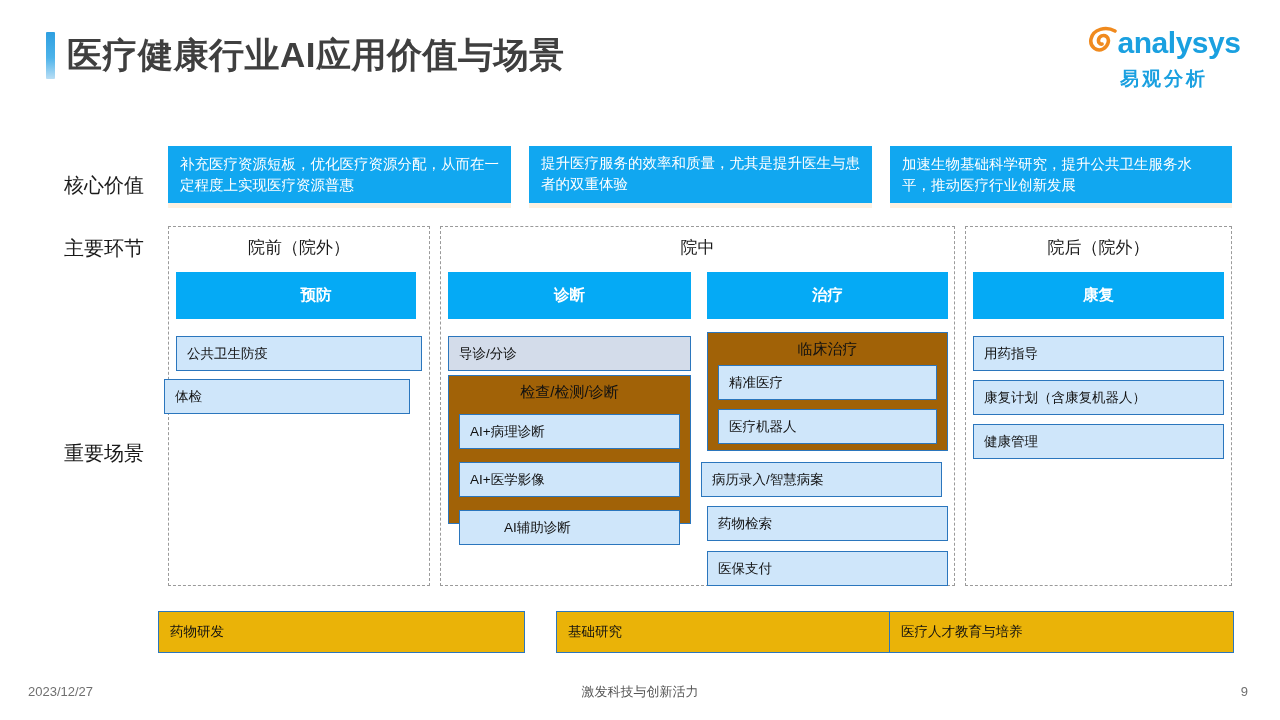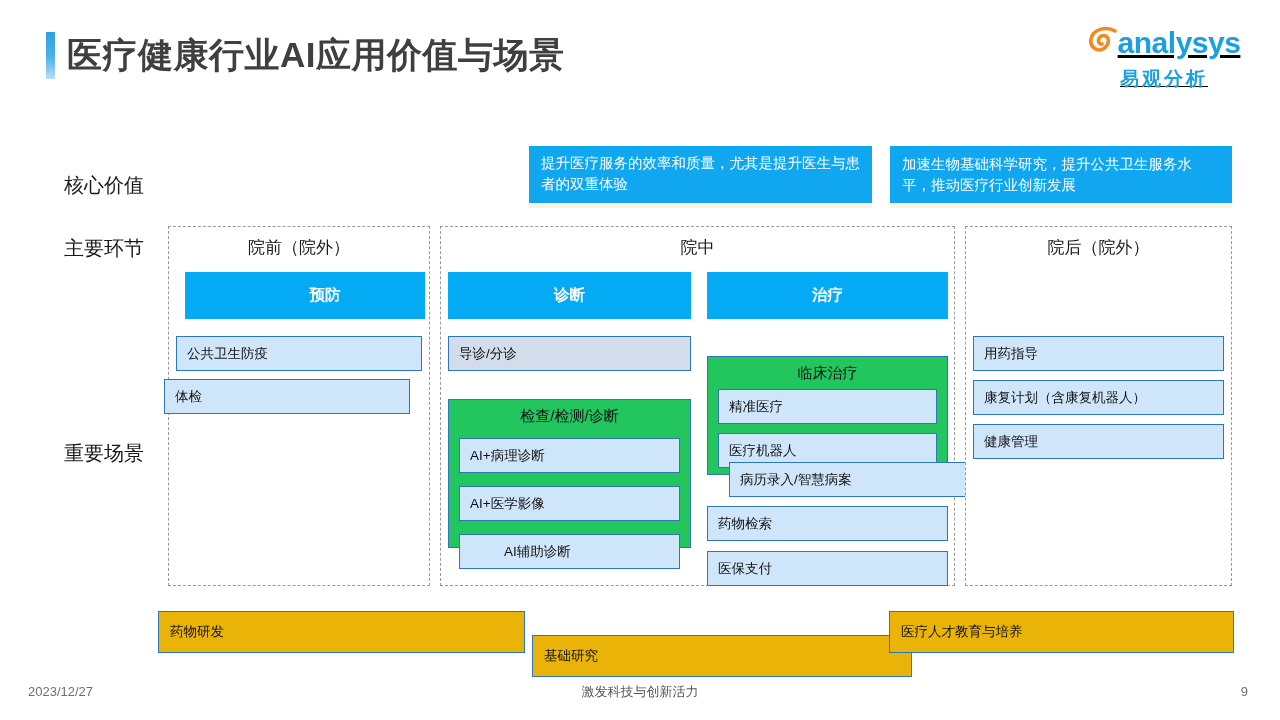--- a/index.html
+++ b/index.html
@@ -16,21 +16,21 @@
   .title-accent {
     width: 9px; height: 47px; margin-right: 12px;
     background: linear-gradient(180deg,#2e9fe0 0%,#4db3ea 55%,#b9def5 100%);
     border-radius: 1px;
   }
   .title-text {
     font-size: 35px; font-weight: bold; color: #3f3f3f;
     letter-spacing: 0.5px; white-space: nowrap;
   }
 
-  .logo { position: absolute; right: 36px; top: 24px; text-align: center; width: 160px; text-decoration: underline; }
+  .logo { position: absolute; right: 36px; top: 24px; text-align: center; width: 160px; }
   .logo-row { display: flex; align-items: center; justify-content: center; height: 38px; }
   .logo-word {
     font-size: 30px; font-weight: bold; color: #1aa0e0;
     letter-spacing: -0.5px; line-height: 1;
   }
   .logo-cn {
     margin-top: 4px; font-size: 19px; font-weight: bold; color: #1aa0e0; letter-spacing: 3px;
   }
 
   
@@ -74,21 +74,21 @@
   .card {
     position: absolute;
     background: #cfe6fa; border: 1px solid #2b76bd;
     font-size: 13.5px; color: #111;
     display: flex; align-items: center;
     padding-left: 10px;
   }
   .card.tinted { background: #d3dcea; }
 
   .group {
-    position: absolute; background: #22c55e; border: 1px solid #2b76bd; margin-top: 24px;
+    position: absolute; background: #a16207; border: 1px solid #2b76bd;
   }
   .group-title {
     text-align: center; font-size: 15px; color: #111;
     padding-top: 7px; height: 31px;
   }
   .group .card { position: absolute; }
 
   
   .bottom-box {
     position: absolute; top: 611px; height: 42px;
@@ -122,28 +122,29 @@
       <span class="logo-word">analysys</span>
     </div>
     <div class="logo-cn">易观分析</div>
   </div>
 
   <div class="row-label" style="left:64px; top:172px;">核心价值</div>
   <div class="row-label" style="left:64px; top:235px;">主要环节</div>
   <div class="row-label" style="left:64px; top:440px;">重要场景</div>
 
   <div class="core-band">
+    <div class="core-box b1">补充医疗资源短板，优化医疗资源分配，从而在一定程度上实现医疗资源普惠</div>
     <div class="core-box b2">提升医疗服务的效率和质量，尤其是提升医生与患者的双重体验</div>
     <div class="core-box b3">加速生物基础科学研究，提升公共卫生服务水平，推动医疗行业创新发展</div>
   </div>
 
   <div class="stage" id="stage-pre">
     <div class="stage-title">院前（院外）</div>
   </div>
-  <div class="phase-head" style="left:185px; top:272px; width:240px;padding-left:40px;">预防</div>
+  <div class="phase-head" style="left:176px; top:272px; width:240px;padding-left:40px;">预防</div>
   <div class="card" style="left:176px; top:336px; width:246px; height:35px;">公共卫生防疫</div>
   <div class="card" style="left:164px; top:379px; width:246px; height:35px;">体检</div>
 
   <div class="stage" id="stage-mid">
     <div class="stage-title">院中</div>
   </div>
 
   <div class="phase-head" style="left:448px; top:272px; width:243px;">诊断</div>
   <div class="card tinted" style="left:448px; top:336px; width:243px; height:35px;">导诊/分诊</div>
 
@@ -155,32 +156,33 @@
   </div>
 
   <div class="phase-head" style="left:707px; top:272px; width:241px;">治疗</div>
 
   <div class="group" style="left:707px; top:332px; width:241px; height:119px;">
     <div class="group-title">临床治疗</div>
     <div class="card" style="left:10px; top:32px; width:219px; height:35px;">精准医疗</div>
     <div class="card" style="left:10px; top:76px; width:219px; height:35px;">医疗机器人</div>
   </div>
 
-  <div class="card" style="left:729px; top:462px; width:241px; height:35px;text-align:center;">病历录入/智慧病案</div>
+  <div class="card" style="left:701px; top:462px; width:241px; height:35px;text-align:center;">病历录入/智慧病案</div>
   <div class="card" style="left:707px; top:506px; width:241px; height:35px;">药物检索</div>
   <div class="card" style="left:707px; top:551px; width:241px; height:35px;">医保支付</div>
 
   <div class="stage" id="stage-post">
     <div class="stage-title">院后（院外）</div>
   </div>
+  <div class="phase-head" style="left:973px; top:272px; width:251px;">康复</div>
   <div class="card" style="left:973px; top:336px; width:251px; height:35px;">用药指导</div>
   <div class="card" style="left:973px; top:380px; width:251px; height:35px;">康复计划（含康复机器人）</div>
   <div class="card" style="left:973px; top:424px; width:251px; height:35px;">健康管理</div>
 
   <div class="bottom-box" style="left:158px; width:367px;">药物研发</div>
-  <div class="bottom-box" style="left:532px; width:380px;margin-top:24px;">基础研究</div>
+  <div class="bottom-box" style="left:556px; width:380px;">基础研究</div>
   <div class="bottom-box" style="left:889px; width:345px;">医疗人才教育与培养</div>
 
   <div class="footer-date">2023/12/27</div>
   <div class="footer-center">激发科技与创新活力</div>
   <div class="footer-page">9</div>
 
 </div>
 
 </body></html>

